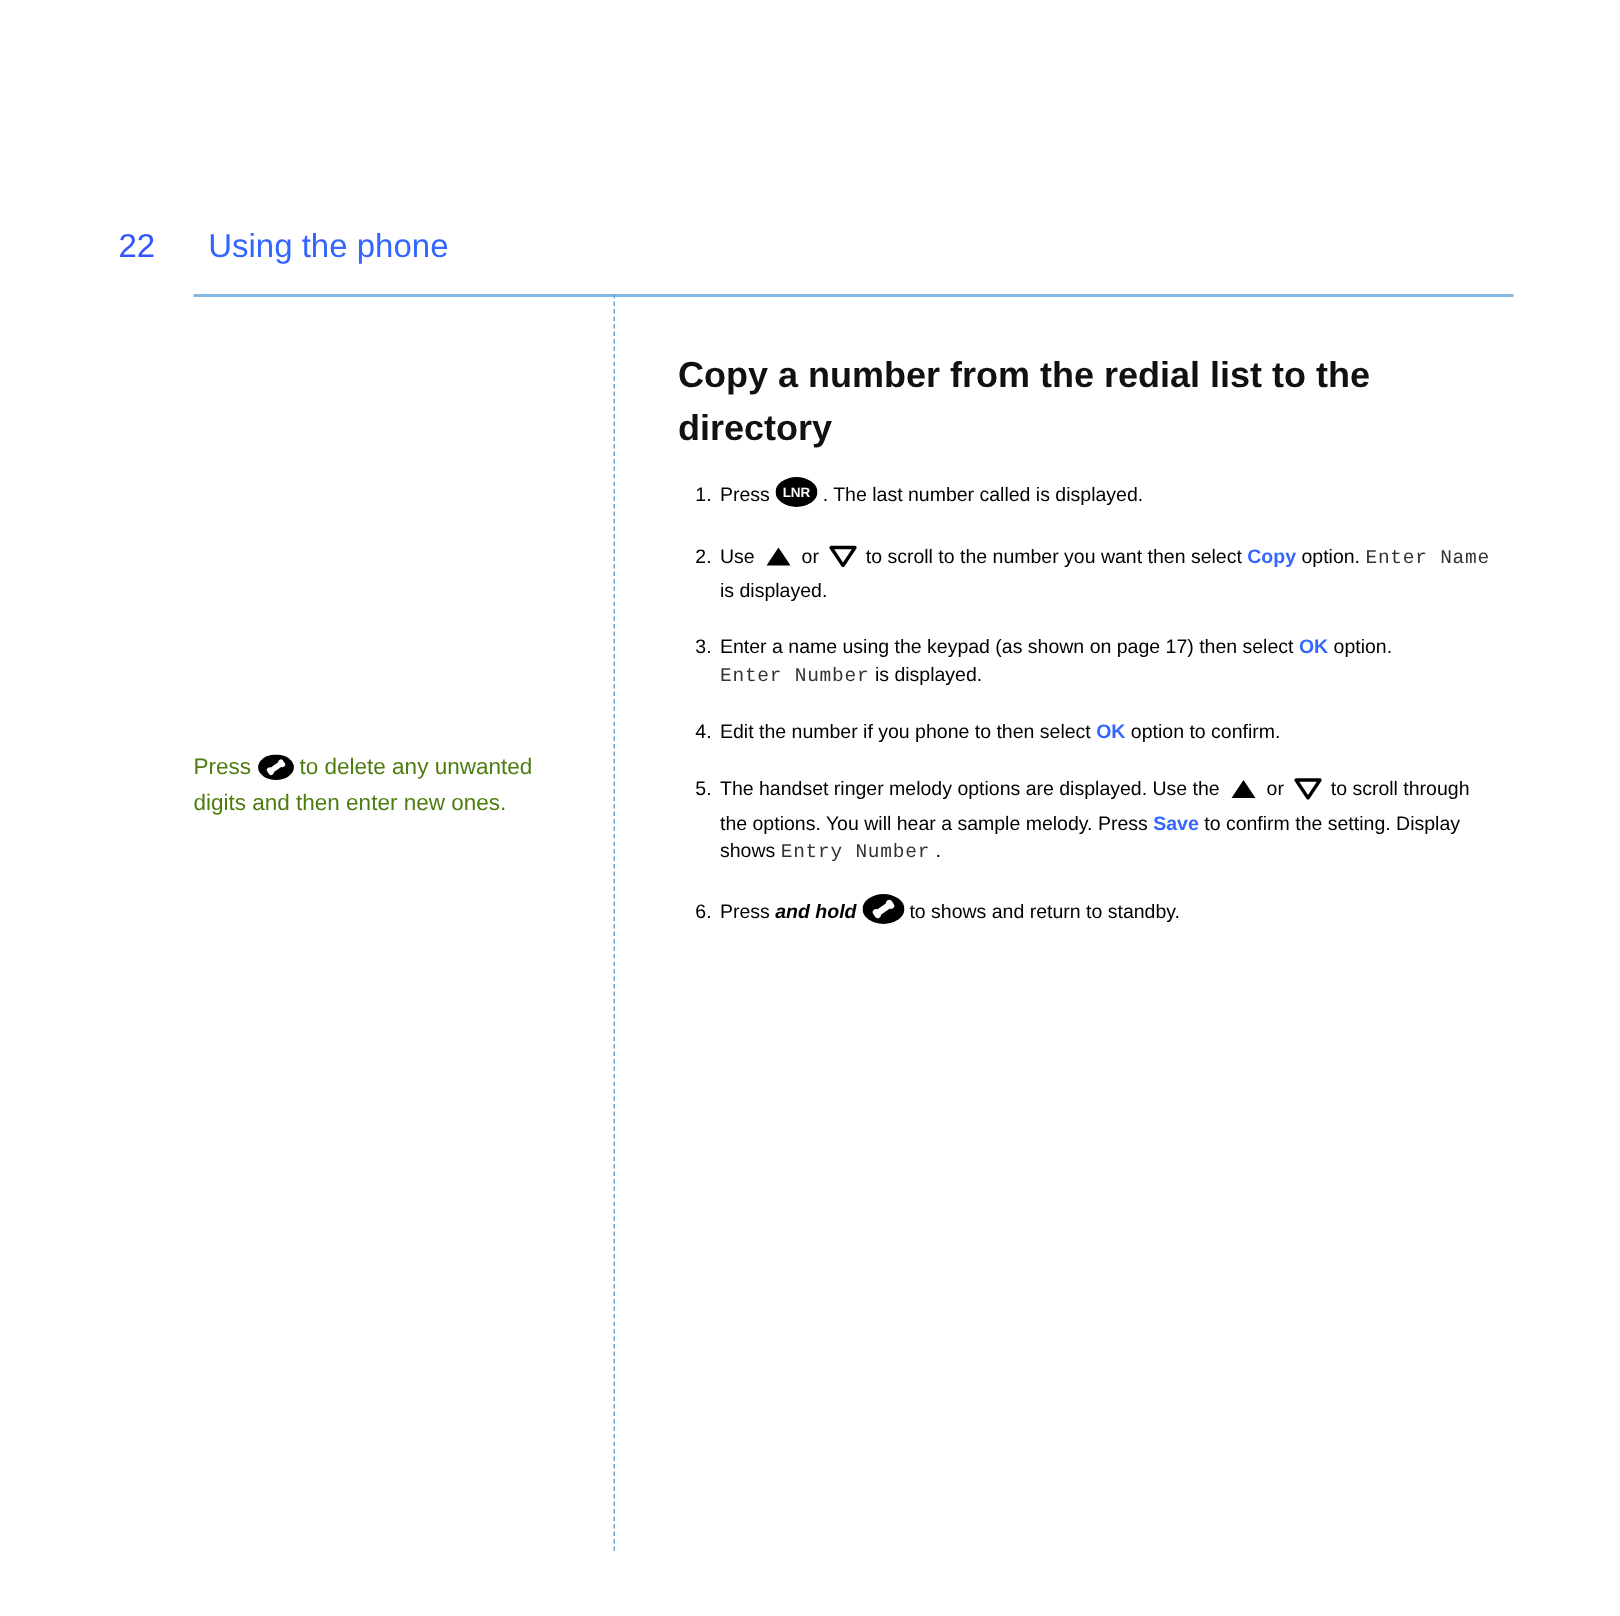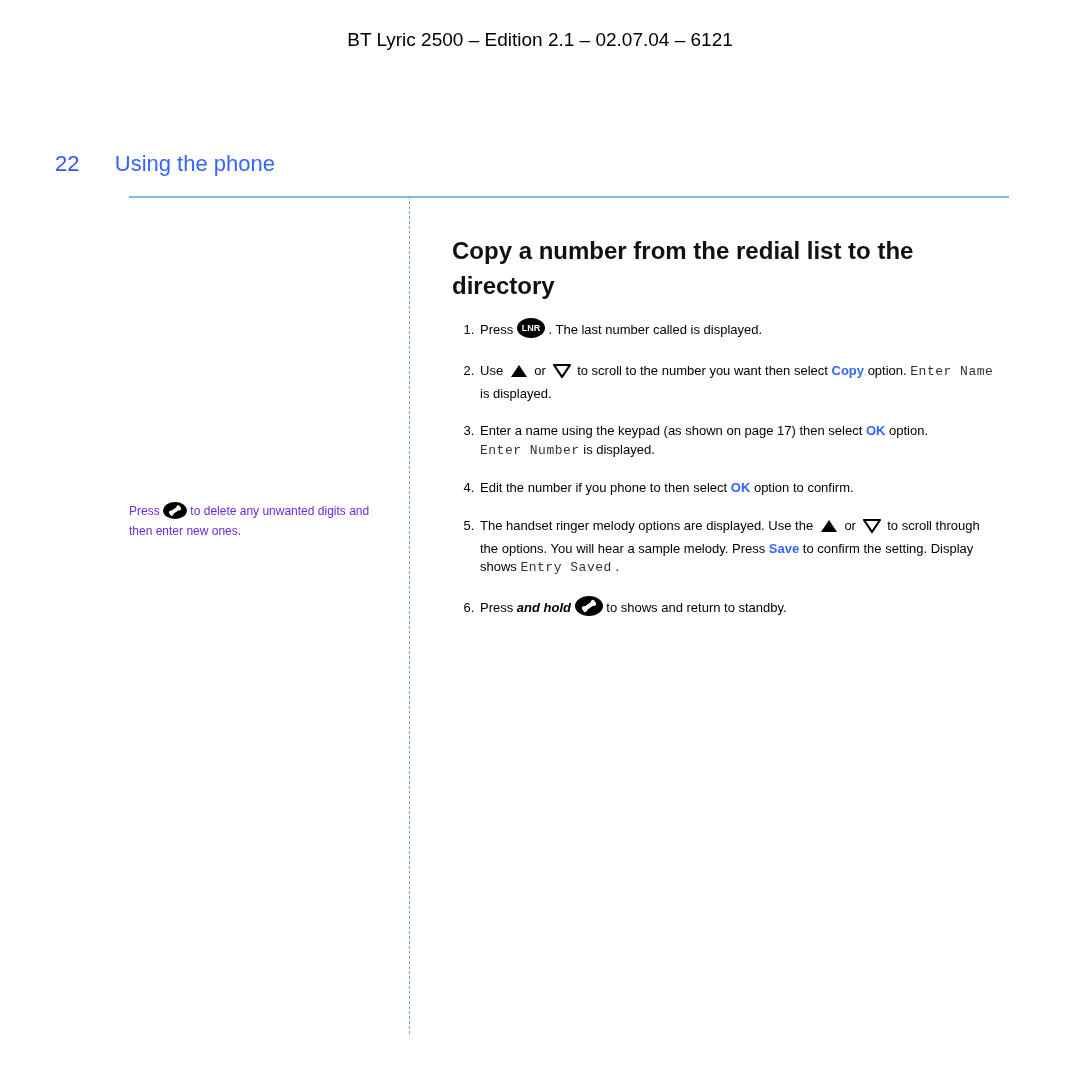--- a/index.html
+++ b/index.html
@@ -31,20 +31,21 @@
     padding-left: 55px;
   }
   .page-num {
     color: #3a5fcd;
     color: #2b5dff;
     color: #3366ff;
     color: #3b4fff;
     color: #3355ff;
     font-size: 22px;
     display: inline-block;
+    margin-left: 24px;
   }
   .section-title {
     color: #3366ff;
     font-size: 22px;
     display: inline-block;
     margin-left: 30px;
   }
   
   .sep {
     position: absolute;
@@ -61,22 +62,22 @@
     left: 409px;
     width: 0;
     height: 838px;
     border-left: 1px dashed #6aa7d6;
   }
   .sidebar {
     position: absolute;
     top: 502px;
     left: 129px;
     width: 262px;
-    color: #6d28d9;
-    font-size: 12px;
+    color: #4d7c0f;
+    font-size: 15px;
     line-height: 1.35;
   }
   .sidebar .inline-icon {
     vertical-align: -4px;
   }
   .main {
     position: absolute;
     top: 234px;
     left: 452px;
     right: 82px;
@@ -148,21 +149,20 @@
         <rect x="-7" y="-2.2" width="14" height="4.4" rx="2.2" fill="#fff"></rect>
         <rect x="-7.5" y="-3.2" width="4" height="6.4" rx="2" fill="#fff"></rect>
         <rect x="3.5" y="-3.2" width="4" height="6.4" rx="2" fill="#fff"></rect>
       </g>
     </g>
   </defs>
 </svg>
 
 <div class="page">
 
-  <div class="doc-header">BT Lyric 2500 – Edition 2.1 – 02.07.04 – 6121</div>
 
   <div class="section-label">
     <span class="page-num">22</span>
     <span class="section-title">Using the phone</span>
   </div>
 
   <div class="sep"></div>
   <div class="vsep"></div>
 
   <div class="sidebar">
@@ -234,21 +234,21 @@
         </span>
         <span> or </span>
         <span class="icon">
           <svg width="24" height="18" viewBox="0 0 24 18">
               <use href="#ico-down2"></use>
             </svg>
         </span>
         <span> to scroll through the options. You will hear a sample melody. Press </span>
         <span class="action">Save</span>
         <span> to confirm the setting. Display shows </span>
-        <span class="lcd">Entry Saved</span>
+        <span class="lcd">Entry Number</span>
         <span>.</span>
       </li>
 
       <li>
         <span>Press </span>
         <span class="emph">and hold</span>
         <span> </span>
         <span class="icon">
           <svg width="28" height="20" viewBox="0 0 28 20">
               <use href="#ico-hangup"></use>

